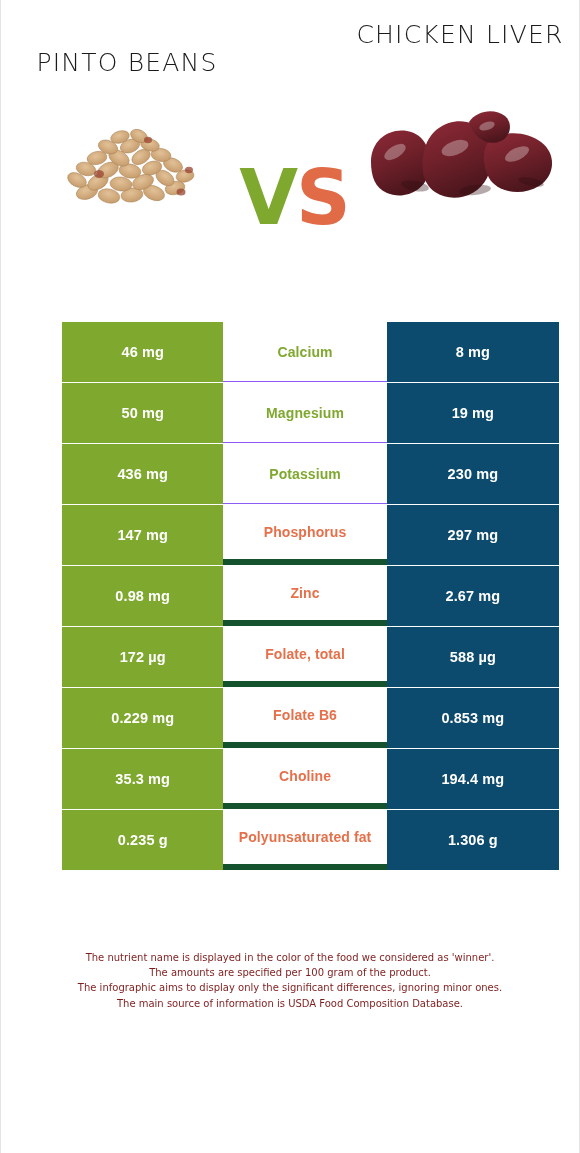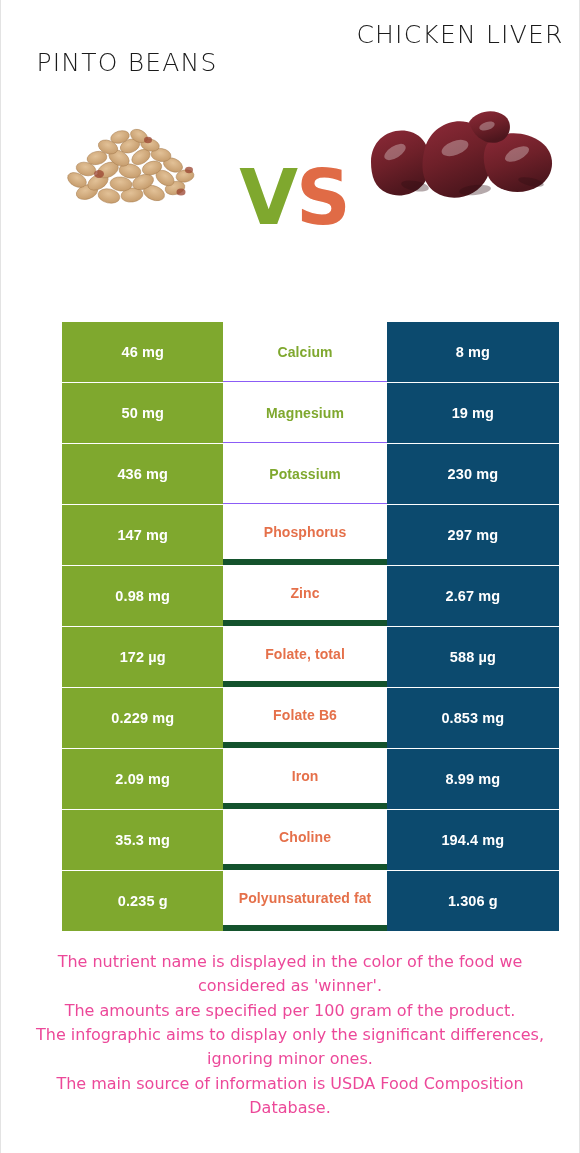--- a/index.html
+++ b/index.html
@@ -88,23 +88,23 @@
   .cell-mid.win-right { color:#e5704a; border-bottom:6px solid #14532d; }
 
   
   .footer {
     position:absolute;
     left:0; right:0;
     top:950px;
     padding:0 14px;
     text-align:center;
     font-family:"DejaVu Sans", sans-serif;
-    font-size:16px;
+    font-size:10px;
     line-height:1.52;
-    color:#ec4899;
+    color:#7f1d1d;
   }
 
   
   svg { display:block; width:100%; height:100%; }
 </style>
 </head>
 <body>
 
 <div class="page">
 
@@ -223,25 +223,20 @@
         <div class="cell cell-left">172 µg</div>
         <div class="cell cell-mid win-right">Folate, total</div>
         <div class="cell cell-right">588 µg</div>
       </div>
       <div class="row">
         <div class="cell cell-left">0.229 mg</div>
         <div class="cell cell-mid win-right">Folate B6</div>
         <div class="cell cell-right">0.853 mg</div>
       </div>
       <div class="row">
-        <div class="cell cell-left">2.09 mg</div>
-        <div class="cell cell-mid win-right">Iron</div>
-        <div class="cell cell-right">8.99 mg</div>
-      </div>
-      <div class="row">
         <div class="cell cell-left">35.3 mg</div>
         <div class="cell cell-mid win-right">Choline</div>
         <div class="cell cell-right">194.4 mg</div>
       </div>
       <div class="row">
         <div class="cell cell-left">0.235 g</div>
         <div class="cell cell-mid win-right">Polyunsaturated fat</div>
         <div class="cell cell-right">1.306 g</div>
       </div>
     </div>

